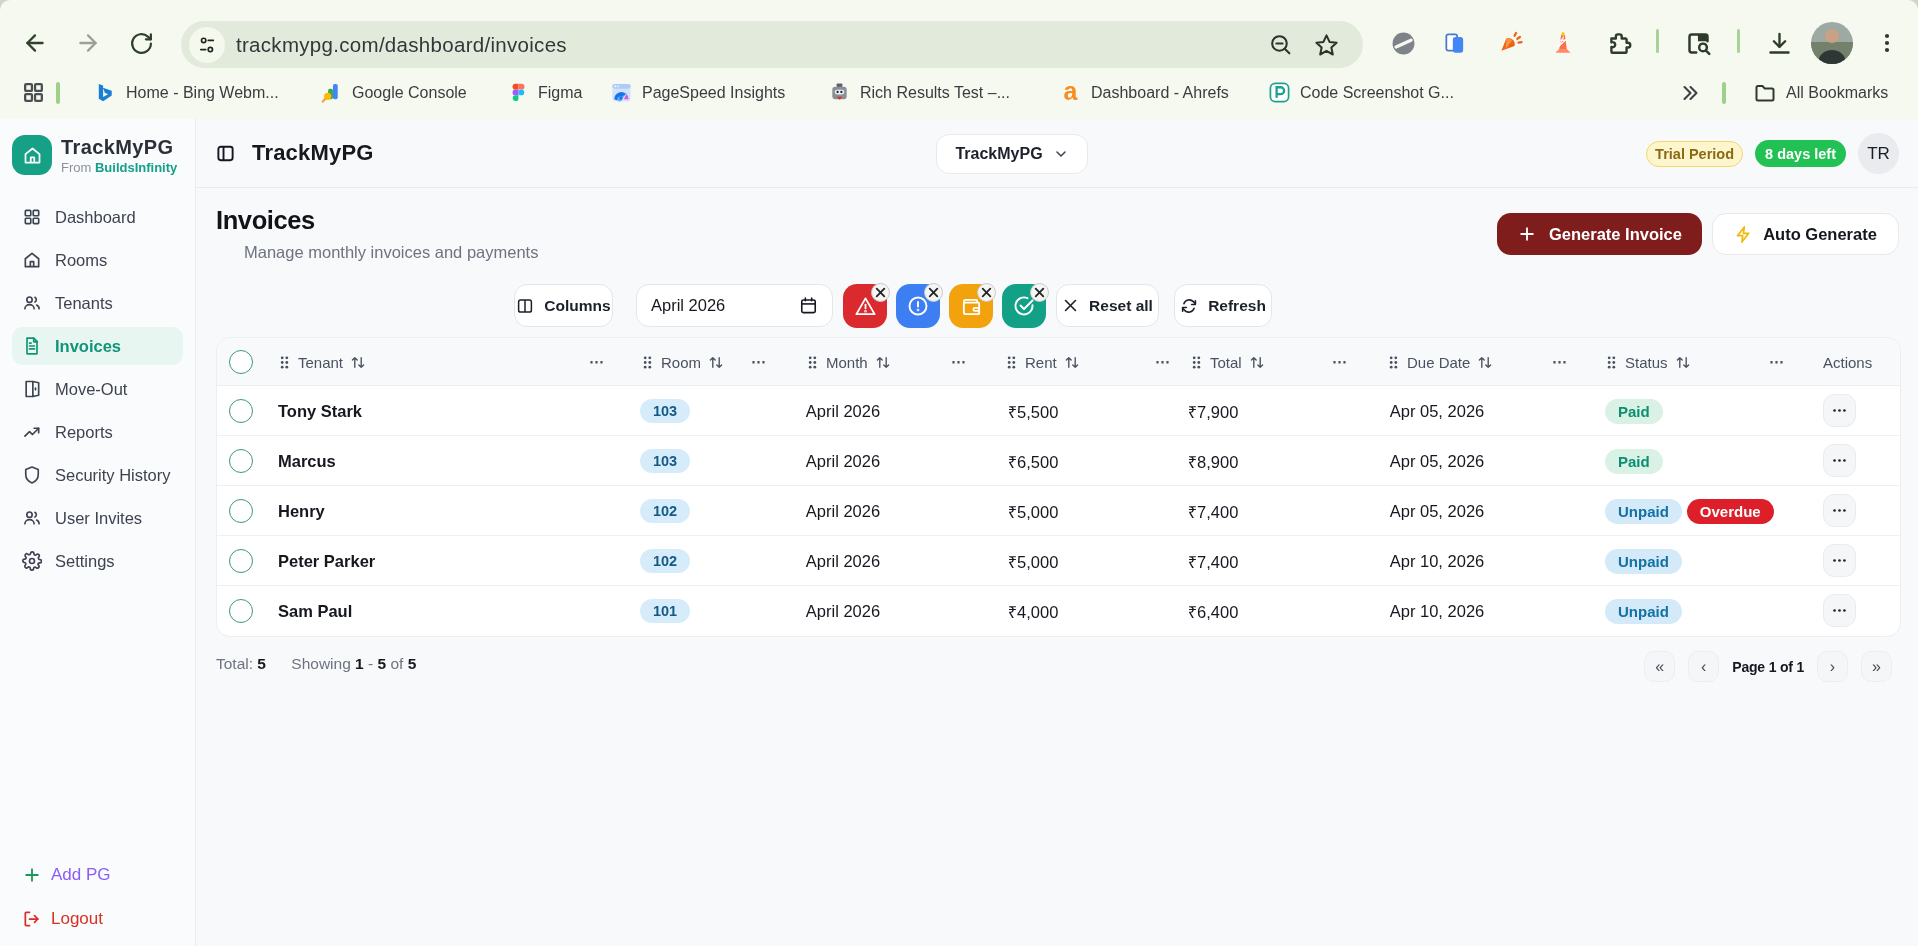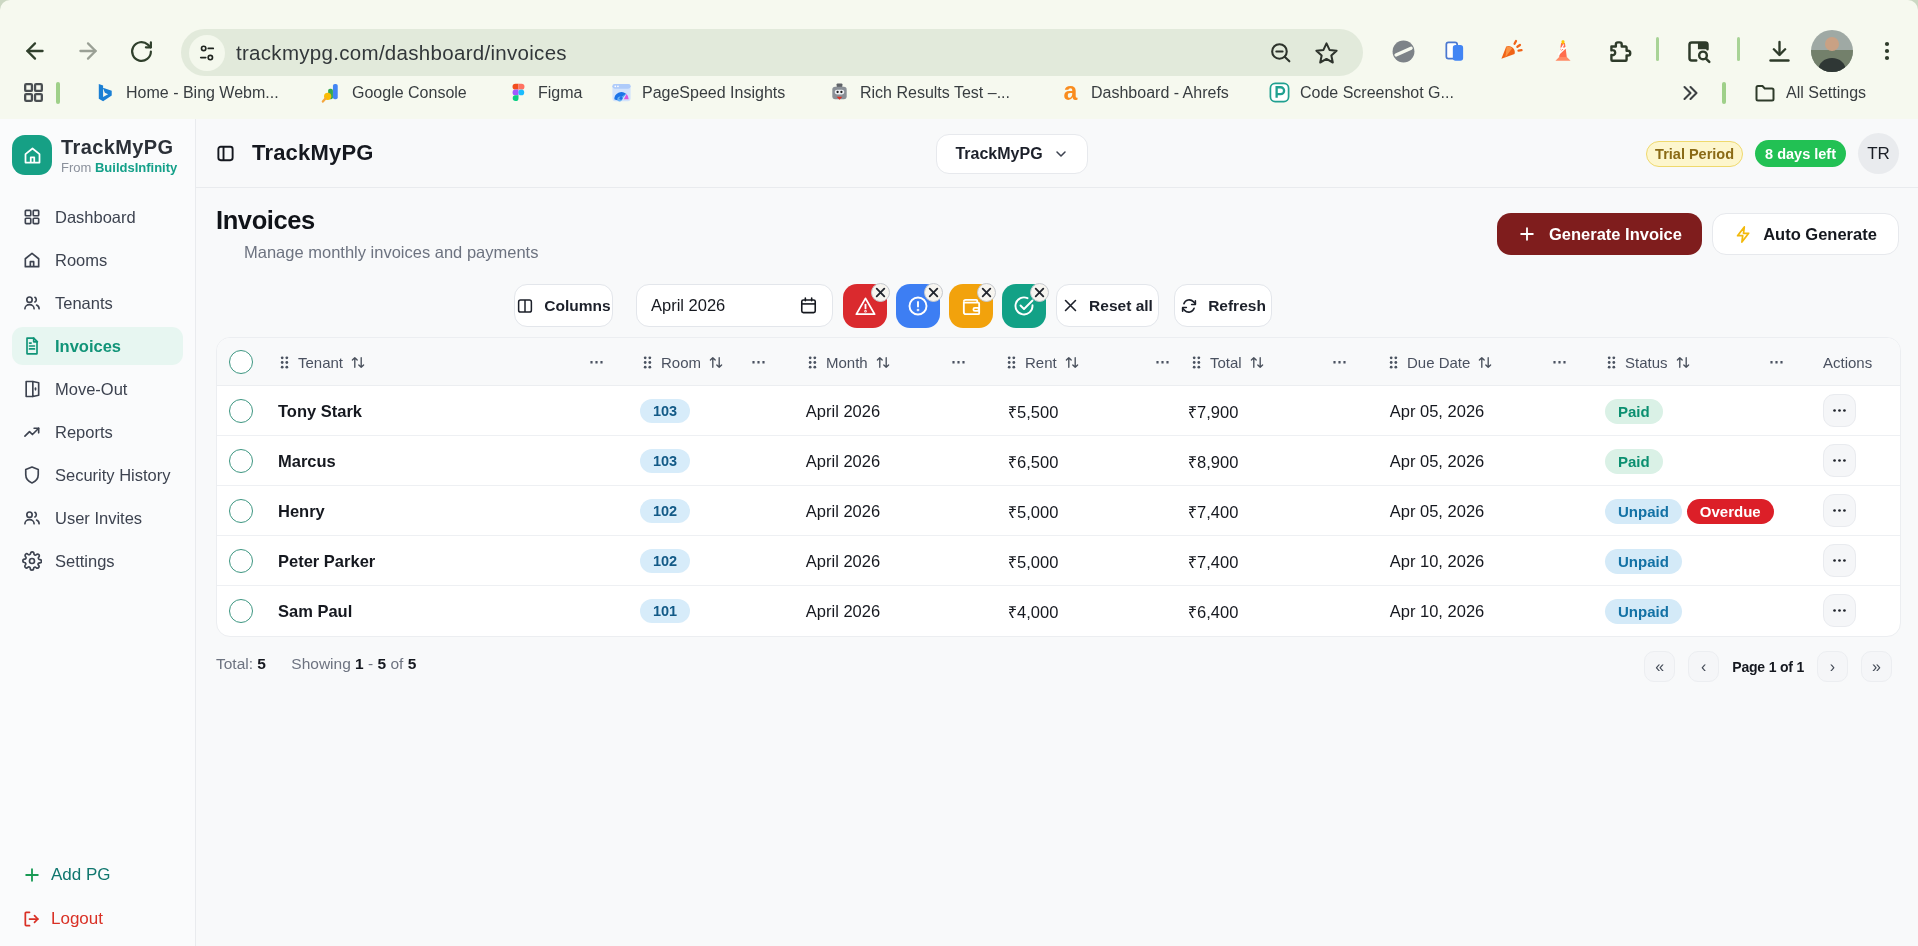--- a/index.html
+++ b/index.html
@@ -4,21 +4,21 @@
 <style>
 * { margin:0; padding:0; box-sizing:border-box; }
 html,body { width:1918px; height:946px; overflow:hidden; font-family:"Liberation Sans", sans-serif; }
 svg { display:block; }
 
 .chrome { position:relative; width:1918px; height:119px; background:#f6f9ef; }
 .corner { position:absolute; top:0; width:10px; height:10px; }
 .corner:before { content:""; position:absolute; inset:0; background:#ccd8c3; }
 .corner:after { content:""; position:absolute; inset:0; background:#f6f9ef; border-radius:10px 0 0 0; }
 .corner.r:after { border-radius:0 10px 0 0; }
-.toolbar { position:absolute; top:16px; left:0; width:1524px; height:66px; }
+.toolbar { position:absolute; top:8px; left:0; width:1524px; height:66px; }
 .tbtn { position:absolute; top:13px; width:44px; height:44px; display:flex; align-items:center; justify-content:center; }
 .omnibox { position:absolute; left:181px; top:13px; width:1182px; height:47px; background:#e2eadb; border-radius:24px; display:flex; align-items:center; }
 .tune-circle { position:absolute; left:8px; top:6px; width:36px; height:36px; border-radius:50%; background:#f4f8ed; display:flex; align-items:center; justify-content:center; }
 .url { position:absolute; left:55px; top:0; height:47px; display:flex; align-items:center; font-size:20.5px; color:#32373a; letter-spacing:0.3px; }
 .omni-ic { position:absolute; top:11px; }
 .extsep { position:absolute; top:21px; width:3px; height:24px; border-radius:2px; background:#a8d396; }
 
 .bookmarks { position:absolute; top:66px; left:0; width:1918px; height:53px; }
 .bm { position:absolute; top:0; height:53px; display:flex; align-items:center; gap:9px; font-size:16px; color:#383d40; white-space:nowrap; }
 
@@ -28,21 +28,21 @@
 .brand-logo { width:40px; height:40px; border-radius:13px; background:#16a085; display:flex; align-items:center; justify-content:center; flex:none; }
 .brand-name { font-size:20px; font-weight:bold; color:#2b3038; letter-spacing:0.4px; }
 .brand-sub { font-size:13px; color:#8b919c; margin-top:1px; }
 .brand-sub b { color:#14a089; }
 .nav { margin-top:23px; padding:0 12px; }
 .nav-item { display:flex; align-items:center; gap:13px; height:38px; padding:0 10px; border-radius:11px; font-size:16.5px; color:#3d4350; margin-bottom:5px; }
 .nav-item svg { flex:none; }
 .nav-item.active { background:#e7f6f1; color:#119478; font-weight:bold; }
 .sb-bottom { position:absolute; left:12px; bottom:7px; width:172px; }
 .sb-link { display:flex; align-items:center; gap:9px; height:40px; padding:0 10px; font-size:17px; }
-.sb-link.add { color:#0f766e; margin-bottom:4px; }
+.sb-link.add { color:#8b5cf6; margin-bottom:4px; }
 .sb-link.out { color:#d93025; }
 
 .main { position:absolute; left:196px; top:0; width:1722px; height:827px; }
 .topbar { position:absolute; left:0; top:0; width:1722px; height:69px; border-bottom:1px solid #e9ebee; display:flex; align-items:center; padding:0 20px; }
 .topbar-title { font-size:22px; font-weight:bold; color:#15181f; margin-left:17px; letter-spacing:0.2px; }
 .pg-select { position:absolute; left:740px; top:15px; width:152px; height:40px; background:#fff; border:1px solid #e7e9ed; border-radius:13px; display:flex; align-items:center; justify-content:center; gap:10px; font-size:16px; font-weight:bold; color:#1c202a; }
 .badges { position:absolute; right:19px; top:0; height:69px; display:flex; align-items:center; gap:12px; }
 .badge-trial { background:#fdf6cd; border:1.5px solid #efd96d; color:#8a6a16; font-size:14.5px; font-weight:bold; padding:4px 8px; border-radius:999px; }
 .badge-days { background:#22c154; color:#fff; font-size:14.5px; font-weight:bold; padding:5.5px 10px; border-radius:999px; }
 .avatar { width:41px; height:41px; border-radius:50%; background:#e9ebee; display:flex; align-items:center; justify-content:center; font-size:17px; color:#1a1e26; }
@@ -280,21 +280,21 @@
         <svg width="24" height="24" viewBox="0 0 24 24" fill="none" stroke="#3c4043" stroke-width="2.1" stroke-linecap="round" stroke-linejoin="round">
           <path d="M6.5 6l6 6-6 6"></path>
           <path d="M12.5 6l6 6-6 6"></path>
         </svg>
       </div>
     <div style="position:absolute;left:1722px;top:16px;width:4px;height:22px;border-radius:2px;background:#9fd089"></div>
     <div class="bm" style="left:1753px">
         <svg width="24" height="24" viewBox="0 0 24 24" fill="none" stroke="#2e3b2a" stroke-width="2">
           <path d="M3.5 6.5a1.5 1.5 0 0 1 1.5-1.5h4.5l2.2 2.5H19a1.5 1.5 0 0 1 1.5 1.5V18a1.5 1.5 0 0 1-1.5 1.5H5A1.5 1.5 0 0 1 3.5 18z"></path>
         </svg>
-        <span>All Settings</span>
+        <span>All Bookmarks</span>
       </div>
   </div>
 </div>
 
 <div class="app">
   <aside class="sidebar">
     <div class="brand">
       <div class="brand-logo">
         <svg width="21" height="21" viewBox="0 0 24 24" fill="none" stroke="#fff" stroke-width="2" stroke-linejoin="round">
             <path d="M4 10.5L12 4l8 6.5V20h-16z"></path>

